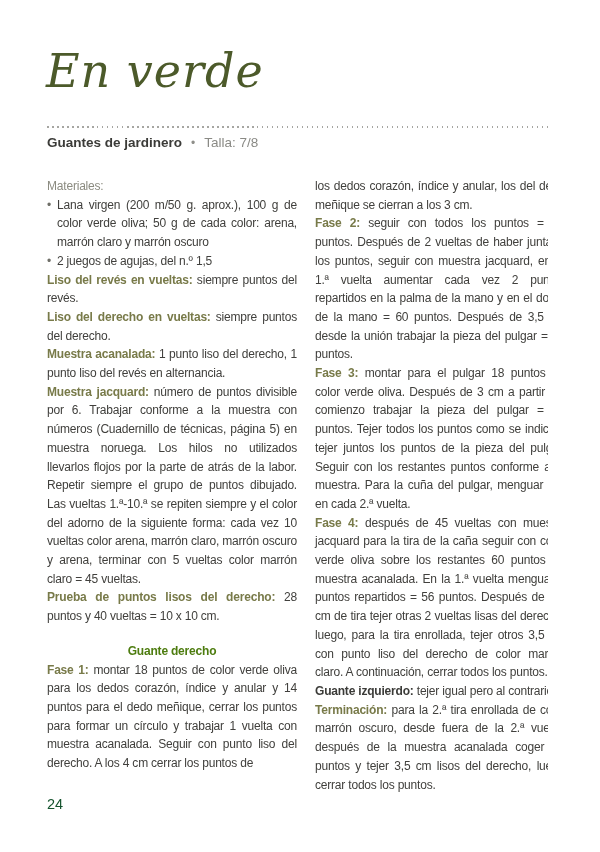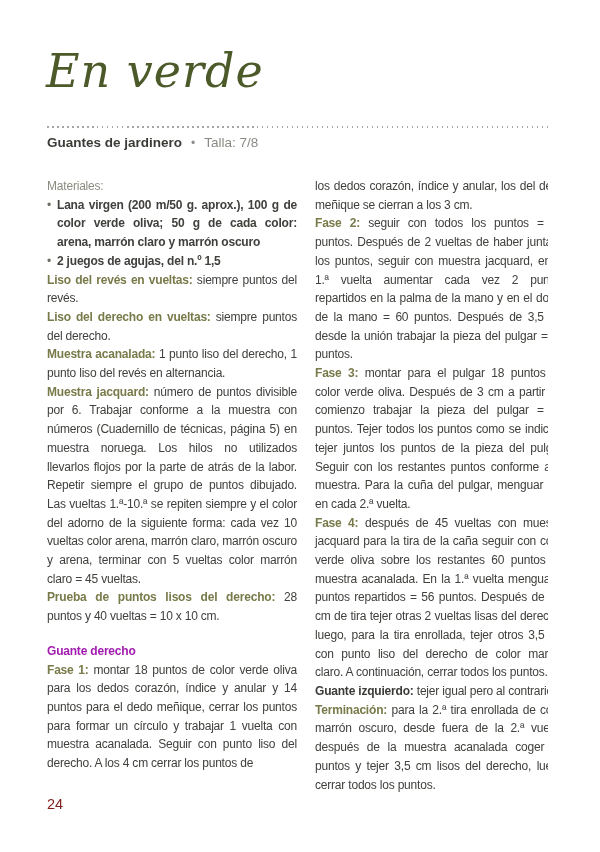--- a/index.html
+++ b/index.html
@@ -48,38 +48,38 @@
     letter-spacing:-0.2px;
     line-height:18.7px;
     color:#41403d;
     text-align:justify;
   }
   .col{width:250px;}
   .materials{}
   .mat-label{color:#8b8b80;}
   .mat-item{display:flex;gap:6px;}
   .bullet{flex:0 0 auto;color:#6f6f68;}
-  .mat-text{flex:1 1 auto;text-align:justify;font-weight:bold;}
+  .mat-text{flex:1 1 auto;text-align:justify;}
   .entry{margin:0;}
   .lbl{font-weight:bold;}
   .lbl::after{content:" ";}
   .olive{color:#787a49;}
   .dark{color:#3b3b38;}
   .heading{
     margin:16px 0 0 0;
     font-size:12px;
     font-weight:bold;
-    color:#a21caf;
-    text-align:left;
+    color:#4d7c0f;
+    text-align:center;
   }
   .pagenum{
     position:absolute;
     left:47px;top:796px;
     font-size:14.5px;
-    color:#7f1d1d;
+    color:#14532d;
     text-align:center;
   }
 </style>
 </head>
 <body>
 
 <main class="page">
 
   <h1 class="title">En verde</h1>
 

